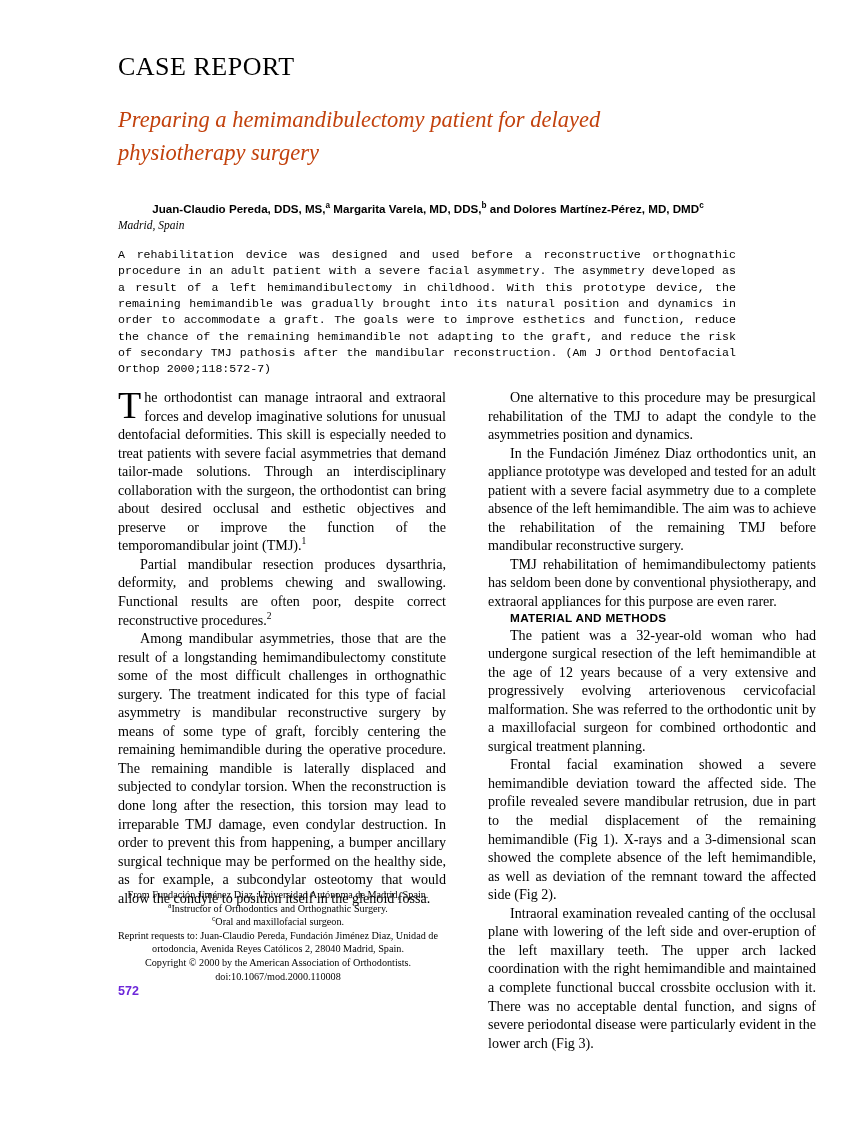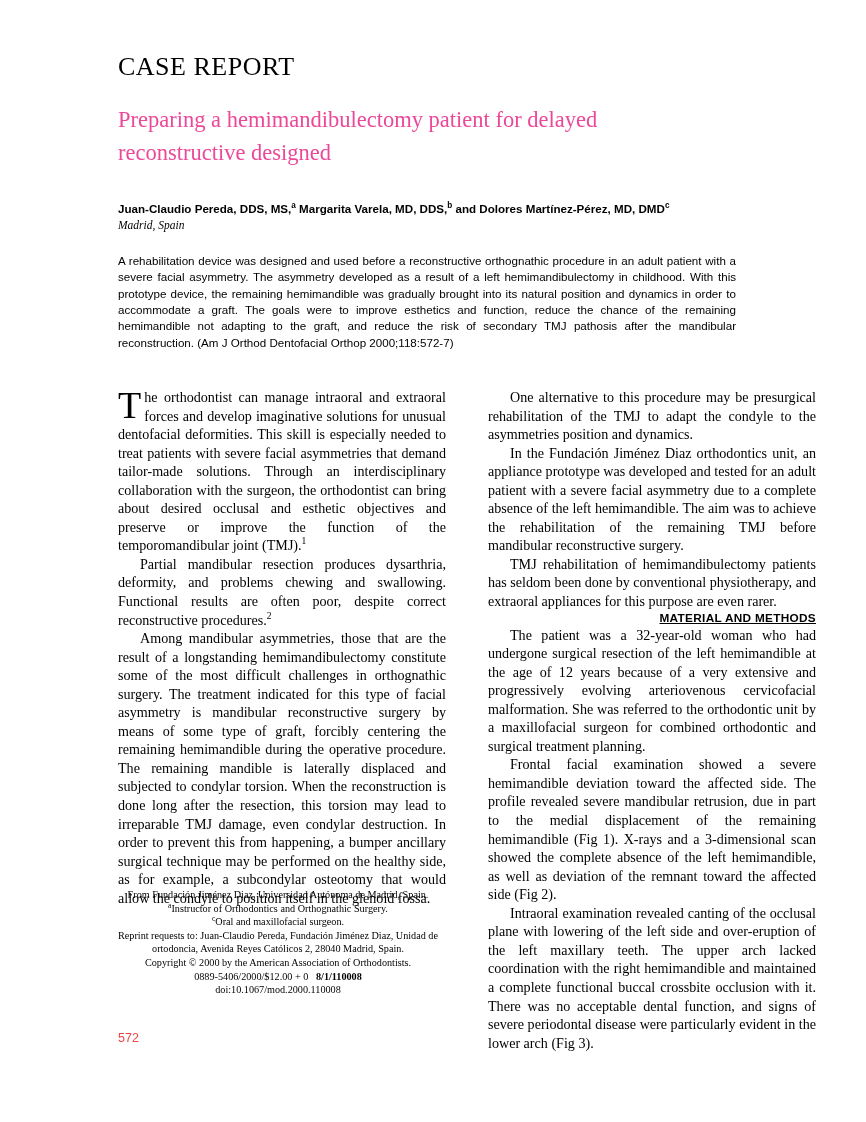--- a/index.html
+++ b/index.html
@@ -33,57 +33,59 @@
     font-size: 26px;
     letter-spacing: 0.5px;
     color: #000;
   }
   .article-title {
     position: absolute;
     left: 78px;
     top: 103px;
     width: 620px;
     font-family: "Liberation Serif", serif;
+    font-style: italic;
     font-size: 22.5px;
     line-height: 33px;
-    color: #ec4899;
+    color: #c2410c;
   }
   .authors {
     position: absolute;
     left: 78px;
     top: 201px;
     width: 620px;
     font-family: "Liberation Sans", sans-serif;
     font-weight: bold;
     font-size: 11.6px;
     line-height: 16px;
     color: #000;
+    text-align: center;
   }
   .authors sup {
     font-size: 8.2px;
     vertical-align: super;
     line-height: 0;
   }
   .affil-city {
     position: absolute;
     left: 78px;
     top: 219px;
     font-family: "Liberation Serif", serif;
     font-style: italic;
     font-size: 11.5px;
     color: #000;
   }
 
   
   .abstract {
     position: absolute;
     left: 78px;
-    top: 253px;
+    top: 247px;
     width: 618px;
-    font-family: Liberation Sans, sans-serif;
+    font-family: Liberation Mono, monospace;
     font-size: 11.6px;
     line-height: 16.35px;
     text-align: justify;
     color: #000;
   }
 
   
   .col {
     position: absolute;
     top: 388px;
@@ -122,23 +124,22 @@
     font-weight: normal;
   }
 
   .subhead {
     font-family: "Liberation Sans", sans-serif;
     font-weight: bold;
     font-size: 11.8px;
     letter-spacing: 0.3px;
     margin: 13px 0 3px 0;
     text-indent: 0;
-    text-align: right;
+    text-align: left;
     line-height: 15px;
-    text-decoration: underline;
   }
 
   
   .footnotes {
     position: absolute;
     left: 78px;
     top: 888px;
     width: 320px;
     font-family: "Liberation Serif", serif;
     font-size: 10.2px;
@@ -151,37 +152,37 @@
     font-size: 7.6px;
     vertical-align: super;
     line-height: 0;
   }
   .fn-reprint { text-indent: 0; }
   .fn-bold { font-weight: bold; }
 
   .page-number {
     position: absolute;
     left: 78px;
-    top: 1031px;
+    top: 984px;
     font-family: "Liberation Sans", sans-serif;
-    font-weight: normal;
+    font-weight: bold;
     font-size: 12.5px;
-    color: #ef4444;
+    color: #6d28d9;
   }
 </style>
 </head>
 <body>
 
 <div class="page">
 
   <div class="section-label">CASE REPORT</div>
 
   <div class="article-title">
     <div>Preparing a hemimandibulectomy patient for delayed</div>
-    <div>reconstructive designed</div>
+    <div>physiotherapy surgery</div>
   </div>
 
   <div class="authors"><span>Juan-Claudio Pereda, DDS, MS,</span><sup>a</sup><span> Margarita Varela, MD, DDS,</span><sup>b</sup><span> and Dolores Martínez-Pérez, MD, DMD</span><sup>c</sup></div>
 
   <div class="affil-city">Madrid, Spain</div>
 
   <div class="abstract">A rehabilitation device was designed and used before a reconstructive orthognathic procedure in an adult patient with a severe facial asymmetry. The asymmetry developed as a result of a left hemimandibulectomy in childhood. With this prototype device, the remaining hemimandible was gradually brought into its natural position and dynamics in order to accommodate a graft. The goals were to improve esthetics and function, reduce the chance of the remaining hemimandible not adapting to the graft, and reduce the risk of secondary TMJ pathosis after the mandibular reconstruction. (Am J Orthod Dentofacial Orthop 2000;118:572-7)</div>
 
   <div class="col col-left">
     <p class="dropcap-para"><span class="dropcap">T</span><span>he orthodontist can manage intraoral and extraoral forces and develop imaginative solutions for unusual dentofacial deformities. This skill is especially needed to treat patients with severe facial asymmetries that demand tailor-made solutions. Through an interdisciplinary collaboration with the surgeon, the orthodontist can bring about desired occlusal and esthetic objectives and preserve or improve the function of the temporomandibular joint (TMJ).</span><sup>1</sup></p>
@@ -202,19 +203,18 @@
     <p>Frontal facial examination showed a severe hemimandible deviation toward the affected side. The profile revealed severe mandibular retrusion, due in part to the medial displacement of the remaining hemimandible (Fig 1). X-rays and a 3-dimensional scan showed the complete absence of the left hemimandible, as well as deviation of the remnant toward the affected side (Fig 2).</p>
     <p>Intraoral examination revealed canting of the occlusal plane with lowering of the left side and over-eruption of the left maxillary teeth. The upper arch lacked coordination with the right hemimandible and maintained a complete functional buccal crossbite occlusion with it. There was no acceptable dental function, and signs of severe periodontal disease were particularly evident in the lower arch (Fig 3).</p>
   </div>
 
   <div class="footnotes">
     <div>From Fundación Jiménez Diaz, Universidad Autónoma de Madrid, Spain.</div>
     <div><sup>a</sup><span>Instructor of Orthodontics and Orthognathic Surgery.</span></div>
     <div><sup>c</sup><span>Oral and maxillofacial surgeon.</span></div>
     <div class="fn-reprint">Reprint requests to: Juan-Claudio Pereda, Fundación Jiménez Diaz, Unidad de ortodoncia, Avenida Reyes Católicos 2, 28040 Madrid, Spain.</div>
     <div>Copyright © 2000 by the American Association of Orthodontists.</div>
-    <div><span>0889-5406/2000/$12.00 + 0</span><span class="fn-bold">&nbsp;&nbsp;&nbsp;</span><span class="fn-bold">8/1/110008</span></div>
     <div>doi:10.1067/mod.2000.110008</div>
   </div>
 
   <div class="page-number">572</div>
 
 </div>
 
 </body></html>

